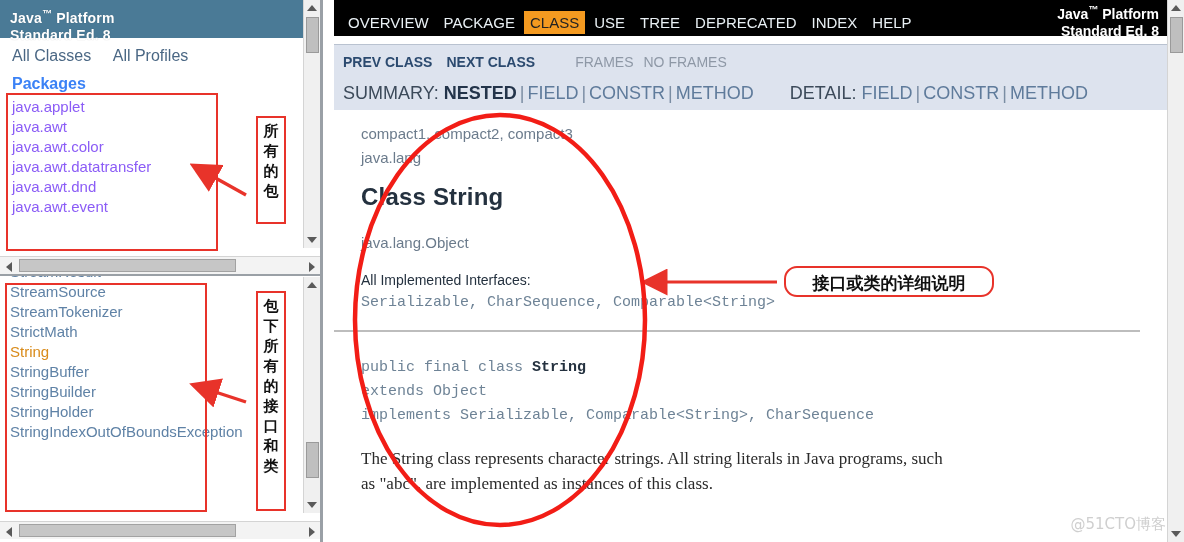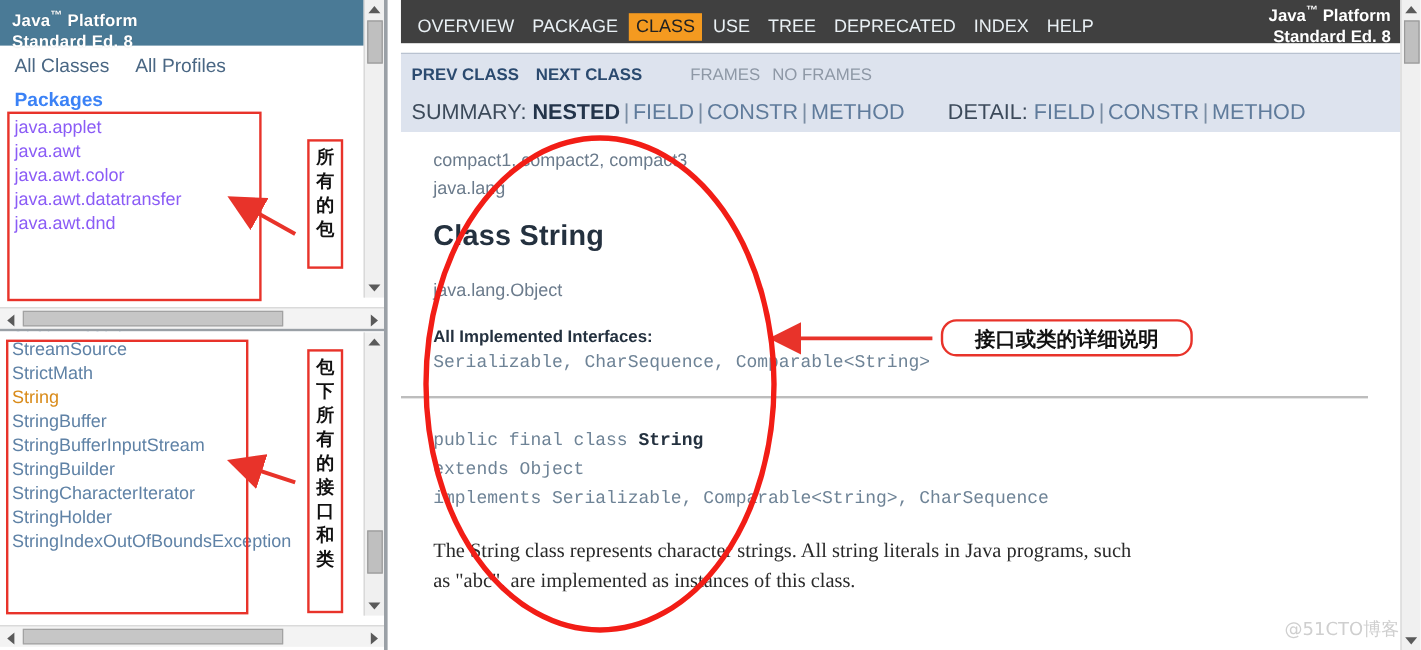--- a/index.html
+++ b/index.html
@@ -127,21 +127,21 @@
 
   
   .right-frame {
     position: absolute; left: 334px; top: 0;
     width: 850px; height: 542px;
     background: #ffffff; overflow: hidden;
   }
   .topnav {
     position: absolute; left: 0; top: 0;
     width: 833px; height: 36px;
-    background: #404040;
+    background: #000000;
     color: #e9f0f4;
   }
   .topnav .links {
     position: absolute; left: 8px; top: 11px;
     font-size: 15px;
     white-space: nowrap;
   }
   .topnav .links a {
     color: #e9f0f4; text-decoration: none;
     padding: 3px 6px; margin-right: 3px;
@@ -191,21 +191,21 @@
   .c-sub { font-size: 15px; color: #6b7b8c; line-height: 24px; }
   .c-title {
     font-size: 24px; font-weight: bold; color: #24313f;
     margin: 13px 0 0 0; letter-spacing: .2px;
   }
   .inherit {
     margin-top: 20px; font-size: 15px; color: #6b7b8c; line-height: 24px;
   }
   .inherit .ind { padding-left: 26px; }
   .impl-head {
-    margin-top: 17px; font-size: 14px; font-weight: bold; color: #24313f;
+    margin-top: 17px; font-size: 14px; font-weight: normal; color: #24313f;
   }
   .impl-list {
     margin-top: 6px;
     font-family: "Liberation Mono", monospace;
     font-size: 15px; color: #6e8396;
   }
   .hr {
     margin: 19px 27px 0 0; height: 2px; background: #bdbdbd;
   }
   .sig {
@@ -264,20 +264,21 @@
         <span>All Classes</span>
         <span>All Profiles</span>
       </div>
       <div class="pkg-head">Packages</div>
       <div class="pkg-list">
         <div>java.applet</div>
         <div>java.awt</div>
         <div>java.awt.color</div>
         <div>java.awt.datatransfer</div>
         <div>java.awt.dnd</div>
+        <div>java.awt.event</div>
       </div>
     </div>
 
     <div class="vscroll" style="left:303px; top:0; height:248px;">
       <div class="arrow-up">
           <div class="tri up"></div>
         </div>
       <div class="vthumb" style="top:17px; height:36px;"></div>
       <div class="arrow-dn">
           <div class="tri dn"></div>
@@ -293,26 +294,25 @@
           <div class="tri-h r"></div>
         </div>
     </div>
 
     <div class="divider-h" style="left:0; top:274px; width:320px; height:3px;"></div>
 
     <div class="left-bottom">
       <div class="cls-list">
         <div>StreamResult</div>
         <div>StreamSource</div>
+        <div>StreamTokenizer</div>
         <div>StrictMath</div>
         <div class="sel">String</div>
         <div>StringBuffer</div>
-        <div>StringBufferInputStream</div>
         <div>StringBuilder</div>
-        <div>StringCharacterIterator</div>
         <div>StringHolder</div>
         <div>StringIndexOutOfBoundsException</div>
       </div>
     </div>
 
     <div class="vscroll" style="left:303px; top:277px; height:236px;">
       <div class="arrow-up">
           <div class="tri up"></div>
         </div>
       <div class="vthumb" style="top:165px; height:36px;"></div>

